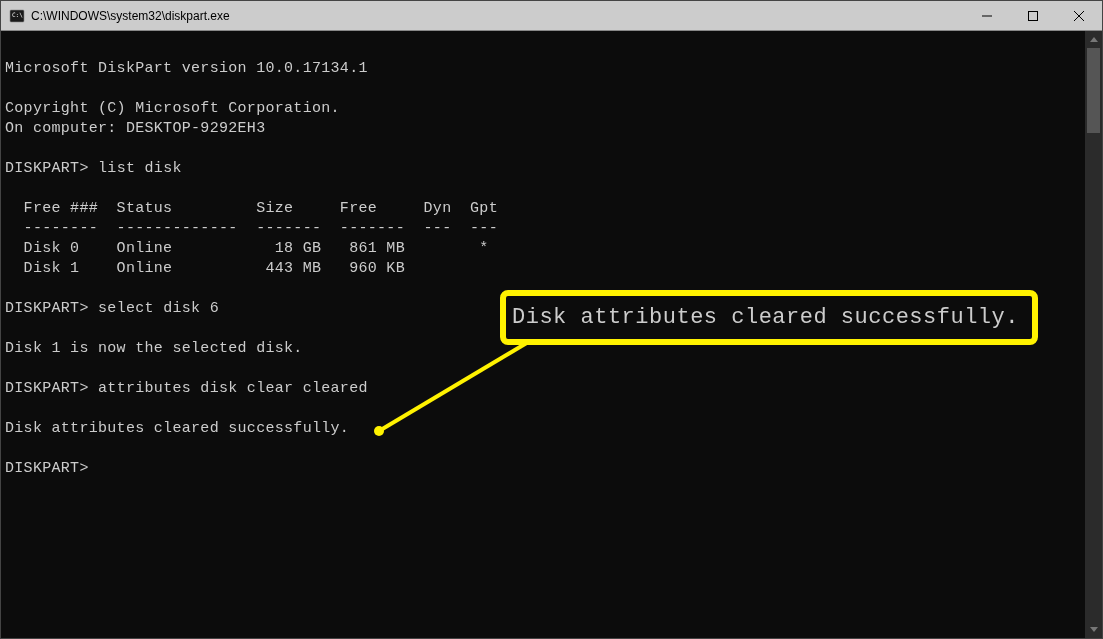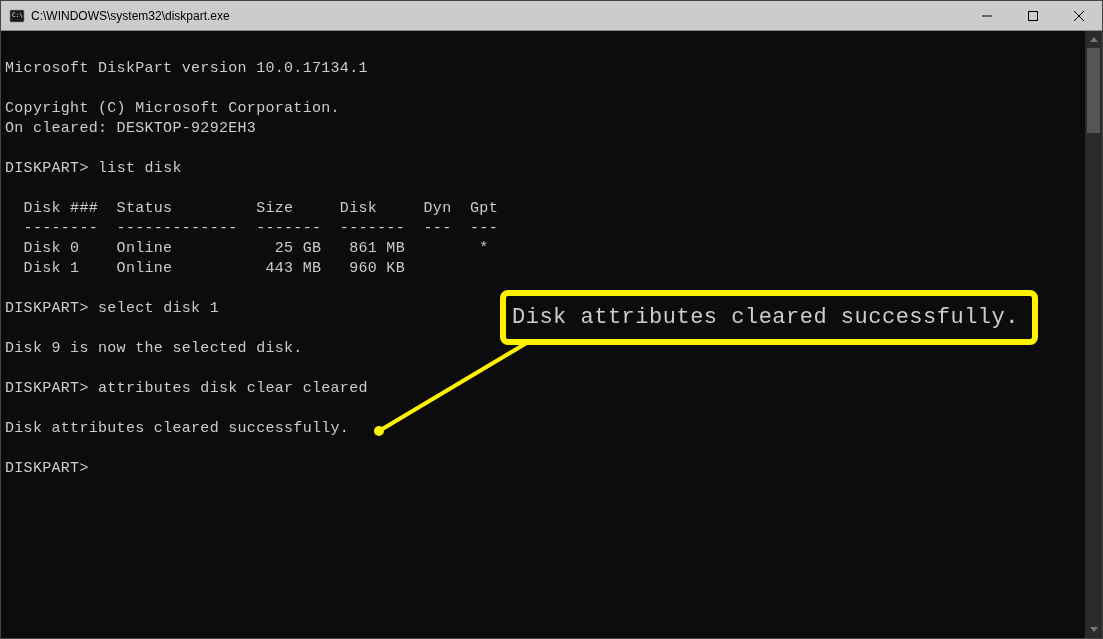--- a/index.html
+++ b/index.html
@@ -166,32 +166,32 @@
         </svg>
       </div>
     </div>
   </div>
 
   <div class="client-area">
     <div class="console"><span> </span>
 <span>Microsoft DiskPart version 10.0.17134.1</span>
 <span> </span>
 <span>Copyright (C) Microsoft Corporation.</span>
-<span>On cleared: DESKTOP-9292EH3</span>
+<span>On computer: DESKTOP-9292EH3</span>
 <span> </span>
 <span>DISKPART&gt;</span> <span>list disk</span>
 <span> </span>
-<span>  Disk ###  Status         Size     Disk     Dyn  Gpt</span>
+<span>  Free ###  Status         Size     Free     Dyn  Gpt</span>
 <span>  --------  -------------  -------  -------  ---  ---</span>
-<span>  Disk 0    Online           25 GB   861 MB        *</span>
+<span>  Disk 0    Online           18 GB   861 MB        *</span>
 <span>  Disk 1    Online          443 MB   960 KB</span>
 <span> </span>
-<span>DISKPART&gt;</span> <span>select disk 1</span>
-<span> </span>
-<span>Disk 9 is now the selected disk.</span>
+<span>DISKPART&gt;</span> <span>select disk 6</span>
+<span> </span>
+<span>Disk 1 is now the selected disk.</span>
 <span> </span>
 <span>DISKPART&gt;</span> <span>attributes disk clear cleared</span>
 <span> </span>
 <span>Disk attributes cleared successfully.</span>
 <span> </span>
 <span>DISKPART&gt;</span></div>
 
     <div class="scrollbar-v">
       <div class="scroll-arrow up">
         <svg width="8" height="5" viewBox="0 0 8 5">

